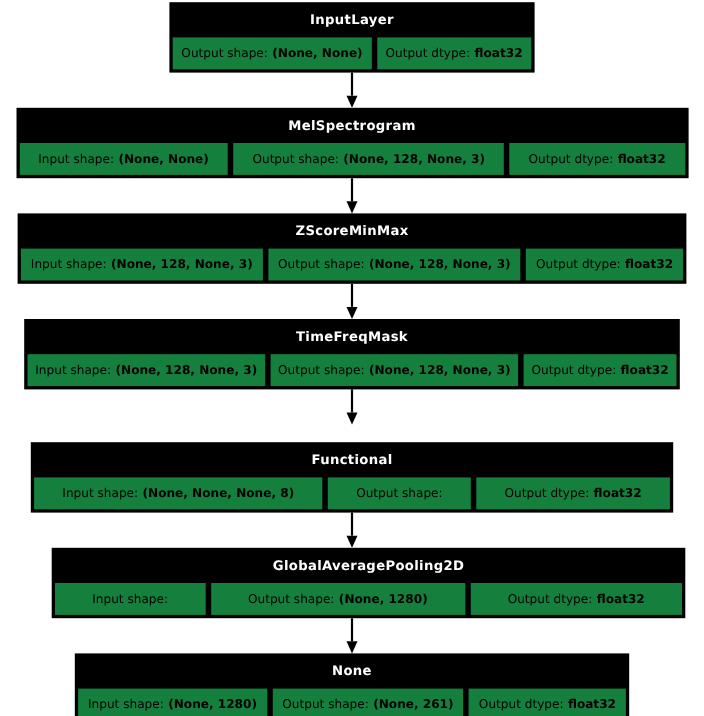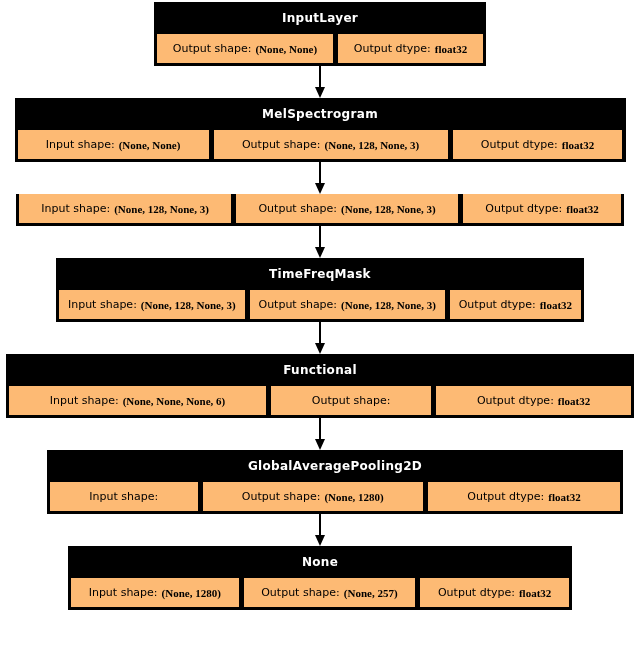--- a/index.html
+++ b/index.html
@@ -35,34 +35,34 @@
     color: #ffffff;
     font-weight: bold;
     font-size: 12px;
     letter-spacing: 0.3px;
   }
   .node-cells {
     display: flex;
     gap: 5px;
   }
   .cell {
-    background: #fdba74;
+    background: #15803d;
     color: #000000;
     height: 29px;
     box-sizing: border-box;
     display: flex;
     align-items: center;
     justify-content: center;
     font-size: 11px;
     padding: 0 7px;
     white-space: nowrap;
     flex: 1 1 auto;
   }
   .cell .lbl { font-weight: normal; }
-  .cell .val { font-weight: bold; margin-left: 4px; font-family: Liberation Serif, serif; }
+  .cell .val { font-weight: bold; margin-left: 4px; }
   .connector {
     height: 32px;
     display: flex;
     flex-direction: column;
     align-items: center;
     flex: 0 0 auto;
   }
   .shaft {
     width: 2px;
     flex: 1 1 auto;
@@ -73,21 +73,21 @@
     height: 0;
     border-left: 5px solid transparent;
     border-right: 5px solid transparent;
     border-top: 11px solid #000000;
   }
   
   .w1 { width: 332px; }
   .w2 { width: 611px; }
   .w3 { width: 608px; }
   .w4 { width: 528px; }
-  .w5 { width: 628px; }
+  .w5 { width: 584px; margin-top: 16px; }
   .w6 { width: 576px; margin-left: 30px; }
   .w7 { width: 504px; }
 </style>
 </head>
 <body>
 
 <div class="canvas">
 
   <div class="node w1">
     <div class="node-header">InputLayer</div>
@@ -125,20 +125,21 @@
       </div>
     </div>
   </div>
 
   <div class="connector">
     <div class="shaft"></div>
     <div class="head"></div>
   </div>
 
   <div class="node w3">
+    <div class="node-header">ZScoreMinMax</div>
     <div class="node-cells">
       <div class="cell">
         <span class="lbl">Input shape:</span>
         <span class="val">(None, 128, None, 3)</span>
       </div>
       <div class="cell">
         <span class="lbl">Output shape:</span>
         <span class="val">(None, 128, None, 3)</span>
       </div>
       <div class="cell">
@@ -174,21 +175,21 @@
   <div class="connector">
     <div class="shaft"></div>
     <div class="head"></div>
   </div>
 
   <div class="node w5">
     <div class="node-header">Functional</div>
     <div class="node-cells">
       <div class="cell">
         <span class="lbl">Input shape:</span>
-        <span class="val">(None, None, None, 6)</span>
+        <span class="val">(None, None, None, 8)</span>
       </div>
       <div class="cell">
         <span class="lbl">Output shape:</span>
       </div>
       <div class="cell">
         <span class="lbl">Output dtype:</span>
         <span class="val">float32</span>
       </div>
     </div>
   </div>
@@ -222,21 +223,21 @@
 
   <div class="node w7">
     <div class="node-header">None</div>
     <div class="node-cells">
       <div class="cell">
         <span class="lbl">Input shape:</span>
         <span class="val">(None, 1280)</span>
       </div>
       <div class="cell">
         <span class="lbl">Output shape:</span>
-        <span class="val">(None, 257)</span>
+        <span class="val">(None, 261)</span>
       </div>
       <div class="cell">
         <span class="lbl">Output dtype:</span>
         <span class="val">float32</span>
       </div>
     </div>
   </div>
 
 </div>
 

